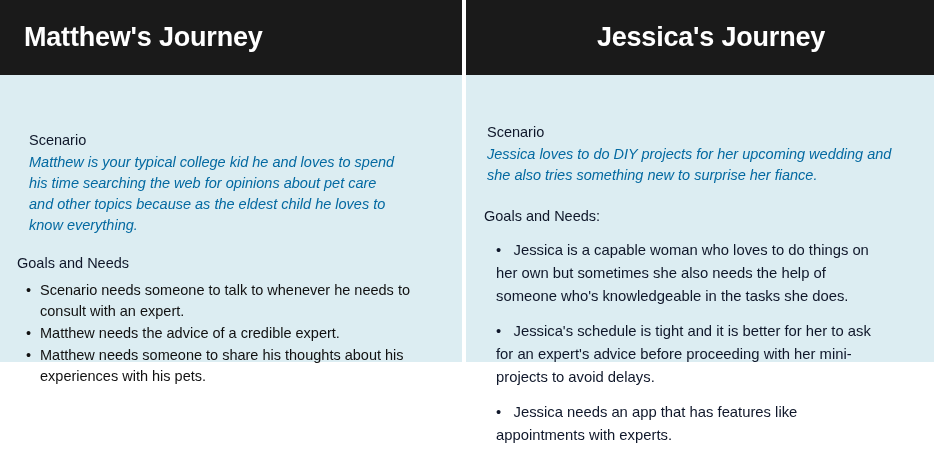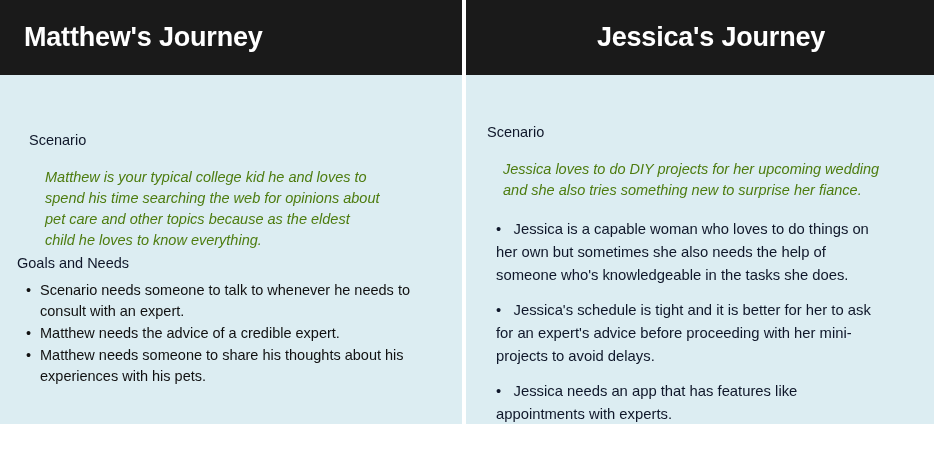--- a/index.html
+++ b/index.html
@@ -18,21 +18,21 @@
     position: relative;
     width: 934px;
     height: 458px;
     background: #ffffff;
     display: flex;
     flex-direction: row;
   }
 
   .column {
     position: relative;
-    height: 424px;
+    height: 362px;
     background: #dcedf2;
     display: flex;
     flex-direction: column;
     box-sizing: border-box;
   }
 
   .column-left  { width: 462px; }
   .column-gap   { width: 4px; height: 458px; background: #ffffff; flex: 0 0 4px; }
   .column-right { width: 468px; }
 
@@ -78,23 +78,23 @@
 
   .section-label {
     font-size: 14.5px;
     color: #0f172a;
     line-height: 21px;
     margin: 0 0 1px 0;
   }
   .scenario-text {
     font-size: 14.5px;
     font-style: italic;
-    color: #4d7c0f;
-    line-height: 21px;
-    margin: 16px;
+    color: #0369a1;
+    line-height: 21px;
+    margin: 0;
   }
 
   .bullet-list {
     list-style: none;
     margin: 6px 0 0 0;
     padding: 0;
   }
   .bullet-list li {
     position: relative;
     padding-left: 23px;
@@ -183,20 +183,21 @@
     </div>
 
     <div class="column-body">
 
       <div class="right-scenario-block">
         <div class="section-label">Scenario</div>
         <div class="scenario-text">Jessica loves to do DIY projects for her upcoming wedding and she also tries something new to surprise her fiance.</div>
       </div>
 
       <div class="right-goals-block">
+        <div class="section-label">Goals and Needs:</div>
         <ul class="flat-list">
           <li>
             <span class="inline-bullet">•   </span><span>Jessica is a capable woman who loves to do things on her own but sometimes she also needs the help of someone who's knowledgeable in the tasks she does.</span>
           </li>
           <li>
             <span class="inline-bullet">•   </span><span>Jessica's schedule is tight and it is better for her to ask for an expert's advice before proceeding with her mini-projects to avoid delays.</span>
           </li>
           <li>
             <span class="inline-bullet">•   </span><span>Jessica needs an app that has features like appointments with experts.</span>
           </li>

